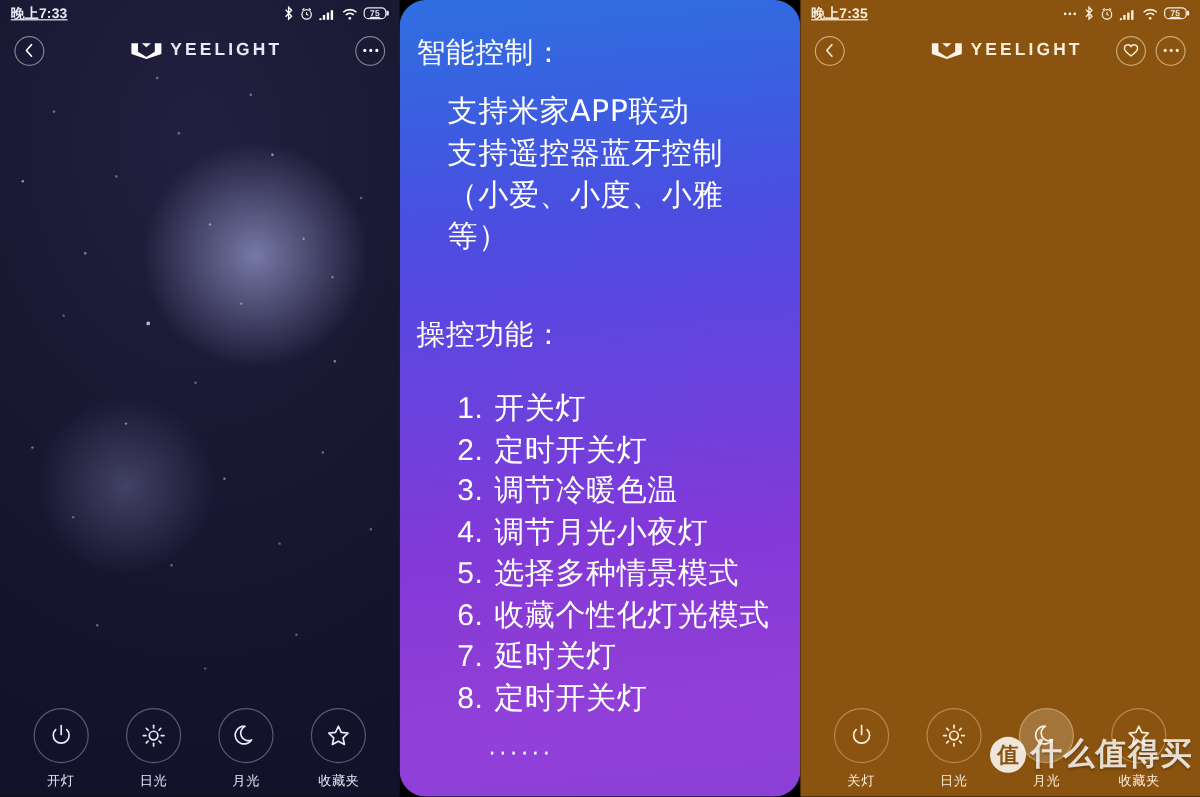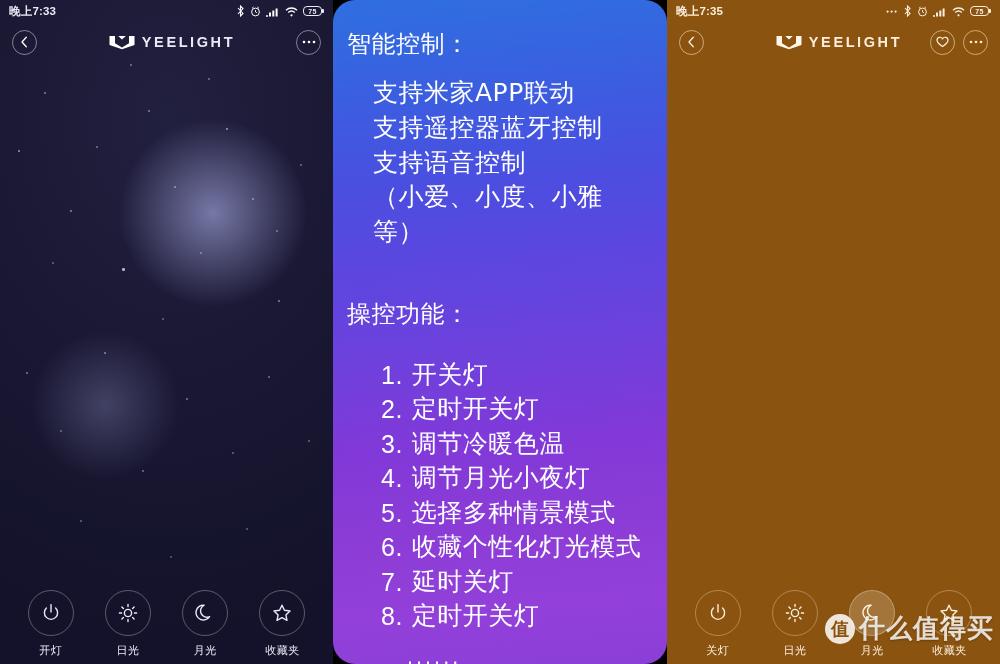--- a/index.html
+++ b/index.html
@@ -18,21 +18,21 @@
   .sky { position:absolute; inset:0;
          background:
            radial-gradient(ellipse 120% 80% at 50% 18%, #22203f 0%, #1a1833 45%, #13122a 100%);
   }
   .star { position:absolute; background:#cfd0ef; border-radius:50%; }
   .glow { position:absolute; border-radius:50%;
           background:radial-gradient(circle, rgba(190,195,255,.55) 0%, rgba(190,195,255,0) 70%); }
 
   
   .statusbar { position:relative; height:22px; display:flex; align-items:center;
-               padding:0 9px; font-size:11.5px; letter-spacing:.2px; }
+               padding:0 9px; font-size:11.5px; letter-spacing:.2px;text-decoration:underline; }
   .sb-time { font-weight:700; }
   .sb-right { margin-left:auto; display:flex; align-items:center; gap:5px; }
   .sb-icon { display:block; }
   .battery { display:flex; align-items:center; }
   .batt-body { width:19px; height:10px; border:1.2px solid currentColor; border-radius:4px;
                display:flex; align-items:center; justify-content:center; }
   .batt-num { font-size:7px; font-weight:700; line-height:1; }
   .batt-cap { width:1.6px; height:4px; background:currentColor; border-radius:0 1px 1px 0; margin-left:.5px; }
 
   
@@ -227,21 +227,20 @@
     </div>
   </div>
 
   <div class="panel panel-promo">
     <div class="promo-bg"></div>
     <div class="promo-inner">
       <div class="promo-h">智能控制：</div>
       <div class="promo-sub">
         <div>支持米家APP联动</div>
         <div>支持遥控器蓝牙控制</div>
-        <div>支持语音控制</div>
         <div>（小爱、小度、小雅等）</div>
       </div>
       <div class="promo-h2">操控功能：</div>
       <ul class="promo-list">
         <li>
             <span class="li-num">1.</span>
             <span>开关灯</span>
           </li>
         <li>
             <span class="li-num">2.</span>

